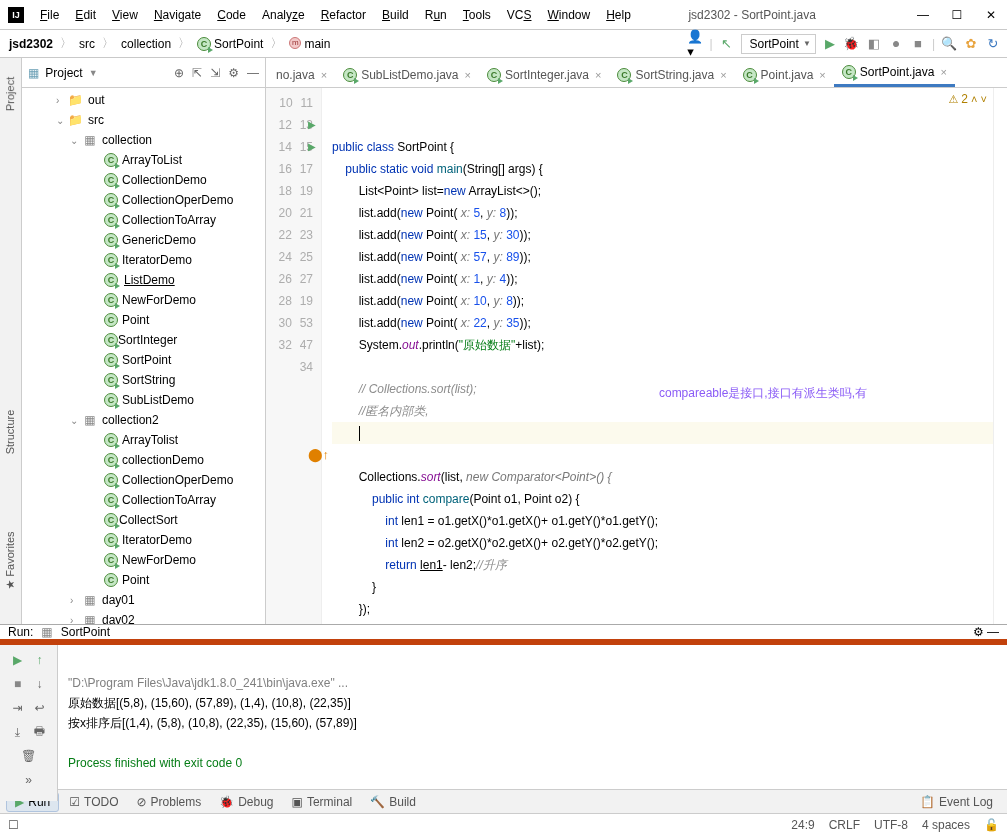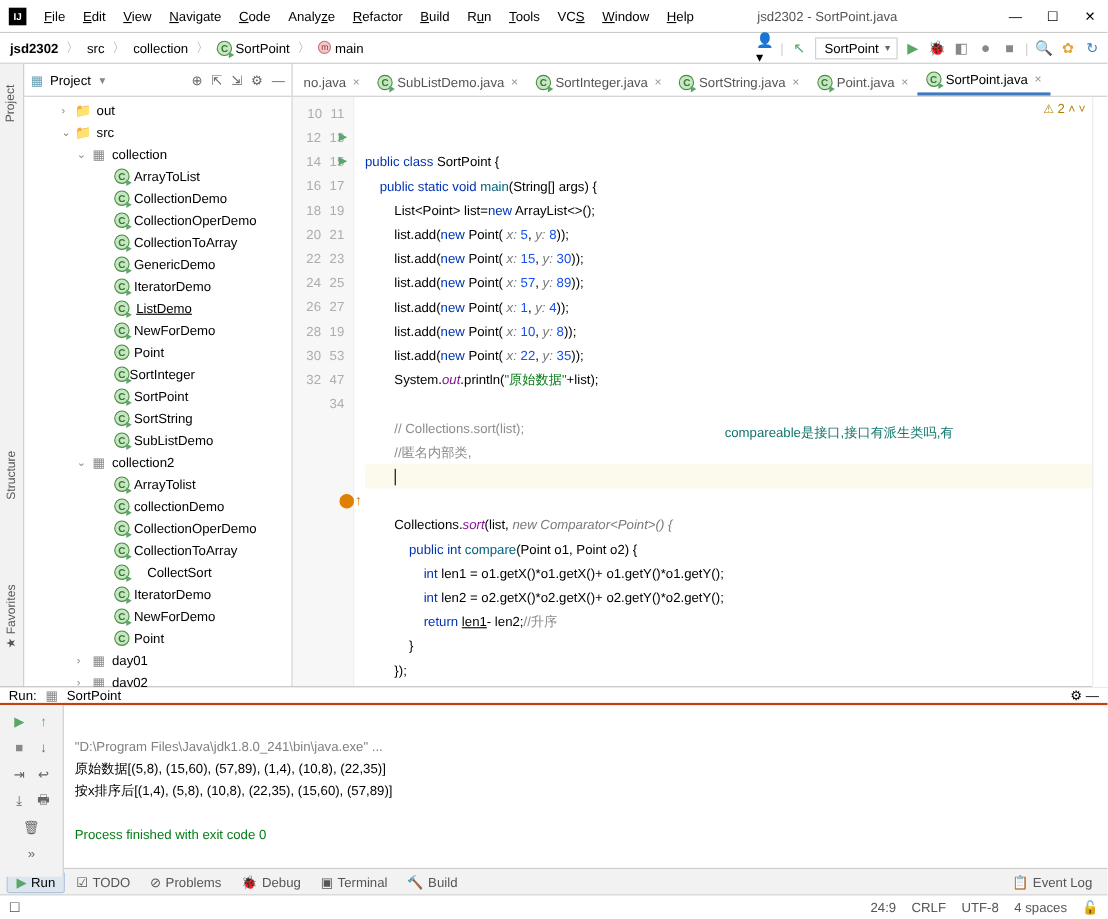--- a/index.html
+++ b/index.html
@@ -43,31 +43,31 @@
 .tab.active { border-bottom:3px solid #3e7ac1; color:#000; }
 .tab-close { color:#999; font-size:11px; margin-left:2px; }
 .editor-body { flex:1; display:flex; overflow:hidden; position:relative; }
 .gutter { width:56px; background:#f7f7f7; border-right:1px solid #eee; text-align:right; padding:4px 8px 4px 0; color:#adadad; font-family:"JetBrains Mono","Consolas",monospace; font-size:13px; line-height:22px; position:relative; }
 .gutter .run-arrow { position:absolute; left:42px; color:#59a869; font-size:10px; }
 .gutter .mod-mark { position:absolute; left:42px; color:#e08000; font-size:13px; }
 .code { flex:1; padding:4px 0 4px 10px; font-family:"JetBrains Mono","Consolas",monospace; font-size:13px; line-height:22px; white-space:pre; overflow:auto; position:relative; }
 .kw { color:#0033b3; }
 .fn { color:#00627a; }
 .str { color:#067d17; }
-.cmt { color:#8c8c8c; }
+.cmt { color:#8c8c8c; font-style:italic; }
 .num { color:#1750eb; }
 .hint { color:#787878; font-style:italic; }
 .static { color:#871094; font-style:italic; }
 .hl-line { background:#fcfaed; display:block; width:100%; }
-.annotation { position:absolute; right:140px; top:294px; color:#0f766e; font-family:Arial; font-style:normal; }
+.annotation { position:absolute; right:140px; top:294px; color:#8b5cf6; font-family:Arial; font-style:normal; }
 .cursor-caret { border-left:1px solid #000; display:inline-block; height:15px; vertical-align:middle; }
 .err-strip { position:absolute; right:0; top:0; width:14px; height:100%; background:#fff; border-left:1px solid #eee; }
 .warn-badge { position:absolute; right:20px; top:4px; color:#b08000; font-size:11px; }
 .run-panel { height:165px; border-top:1px solid #aaa; display:flex; flex-direction:column; position:relative; }
-.run-hdr { height:24px; display:flex; align-items:center; padding:0 8px; gap:8px; background:#fff; border-bottom:2px solid #c2410c; }
+.run-hdr { height:24px; display:flex; align-items:center; padding:0 8px; gap:8px; background:#fff; border-bottom:6px solid #c2410c; }
 .run-body { flex:1; display:flex; }
 .run-left { width:58px; background:#f2f2f2; border-right:1px solid #ccc; display:flex; flex-direction:column; align-items:center; padding:6px 0; gap:6px; }
 .run-btn { width:18px; height:18px; display:flex; align-items:center; justify-content:center; cursor:pointer; color:#666; border-radius:3px; }
 .play { color:#59a869; }
 .console { flex:1; padding:8px 10px; font-family:"JetBrains Mono","Consolas",monospace; font-size:13px; line-height:20px; overflow:auto; white-space:pre; }
 .console .exit { color:#067d17; }
 .notif { position:absolute; right:8px; bottom:28px; width:310px; background:#f7f7f7; border:1px solid #ccc; padding:10px 12px; box-shadow:0 2px 6px rgba(0,0,0,0.15); }
 .notif .info-icon { width:14px; height:14px; border-radius:50%; background:#3e7ac1; color:#fff; display:inline-flex; align-items:center; justify-content:center; font-size:10px; margin-right:6px; }
 .notif a { color:#2a6dbb; cursor:pointer; }
 .bottom-tabs { height:24px; border-top:1px solid #ccc; display:flex; align-items:center; padding:0 6px; gap:2px; background:#f2f2f2; }
@@ -249,21 +249,21 @@
           <div class="tree-row indent-4">
             <span class="cls-icon run">C</span>
             <span style="margin-left: 4px;">CollectionOperDemo</span>
           </div>
           <div class="tree-row indent-4">
             <span class="cls-icon run">C</span>
             <span style="margin-left: 4px;">CollectionToArray</span>
           </div>
           <div class="tree-row indent-4">
             <span class="cls-icon run">C</span>
-            <span style="margin-left: 16px;">CollectSort</span>
+            <span style="margin-left: 1px;">CollectSort</span>
           </div>
           <div class="tree-row indent-4">
             <span class="cls-icon run">C</span>
             <span style="margin-left: 4px;">IteratorDemo</span>
           </div>
           <div class="tree-row indent-4">
             <span class="cls-icon run">C</span>
             <span style="margin-left: 4px;">NewForDemo</span>
           </div>
           <div class="tree-row indent-4">

